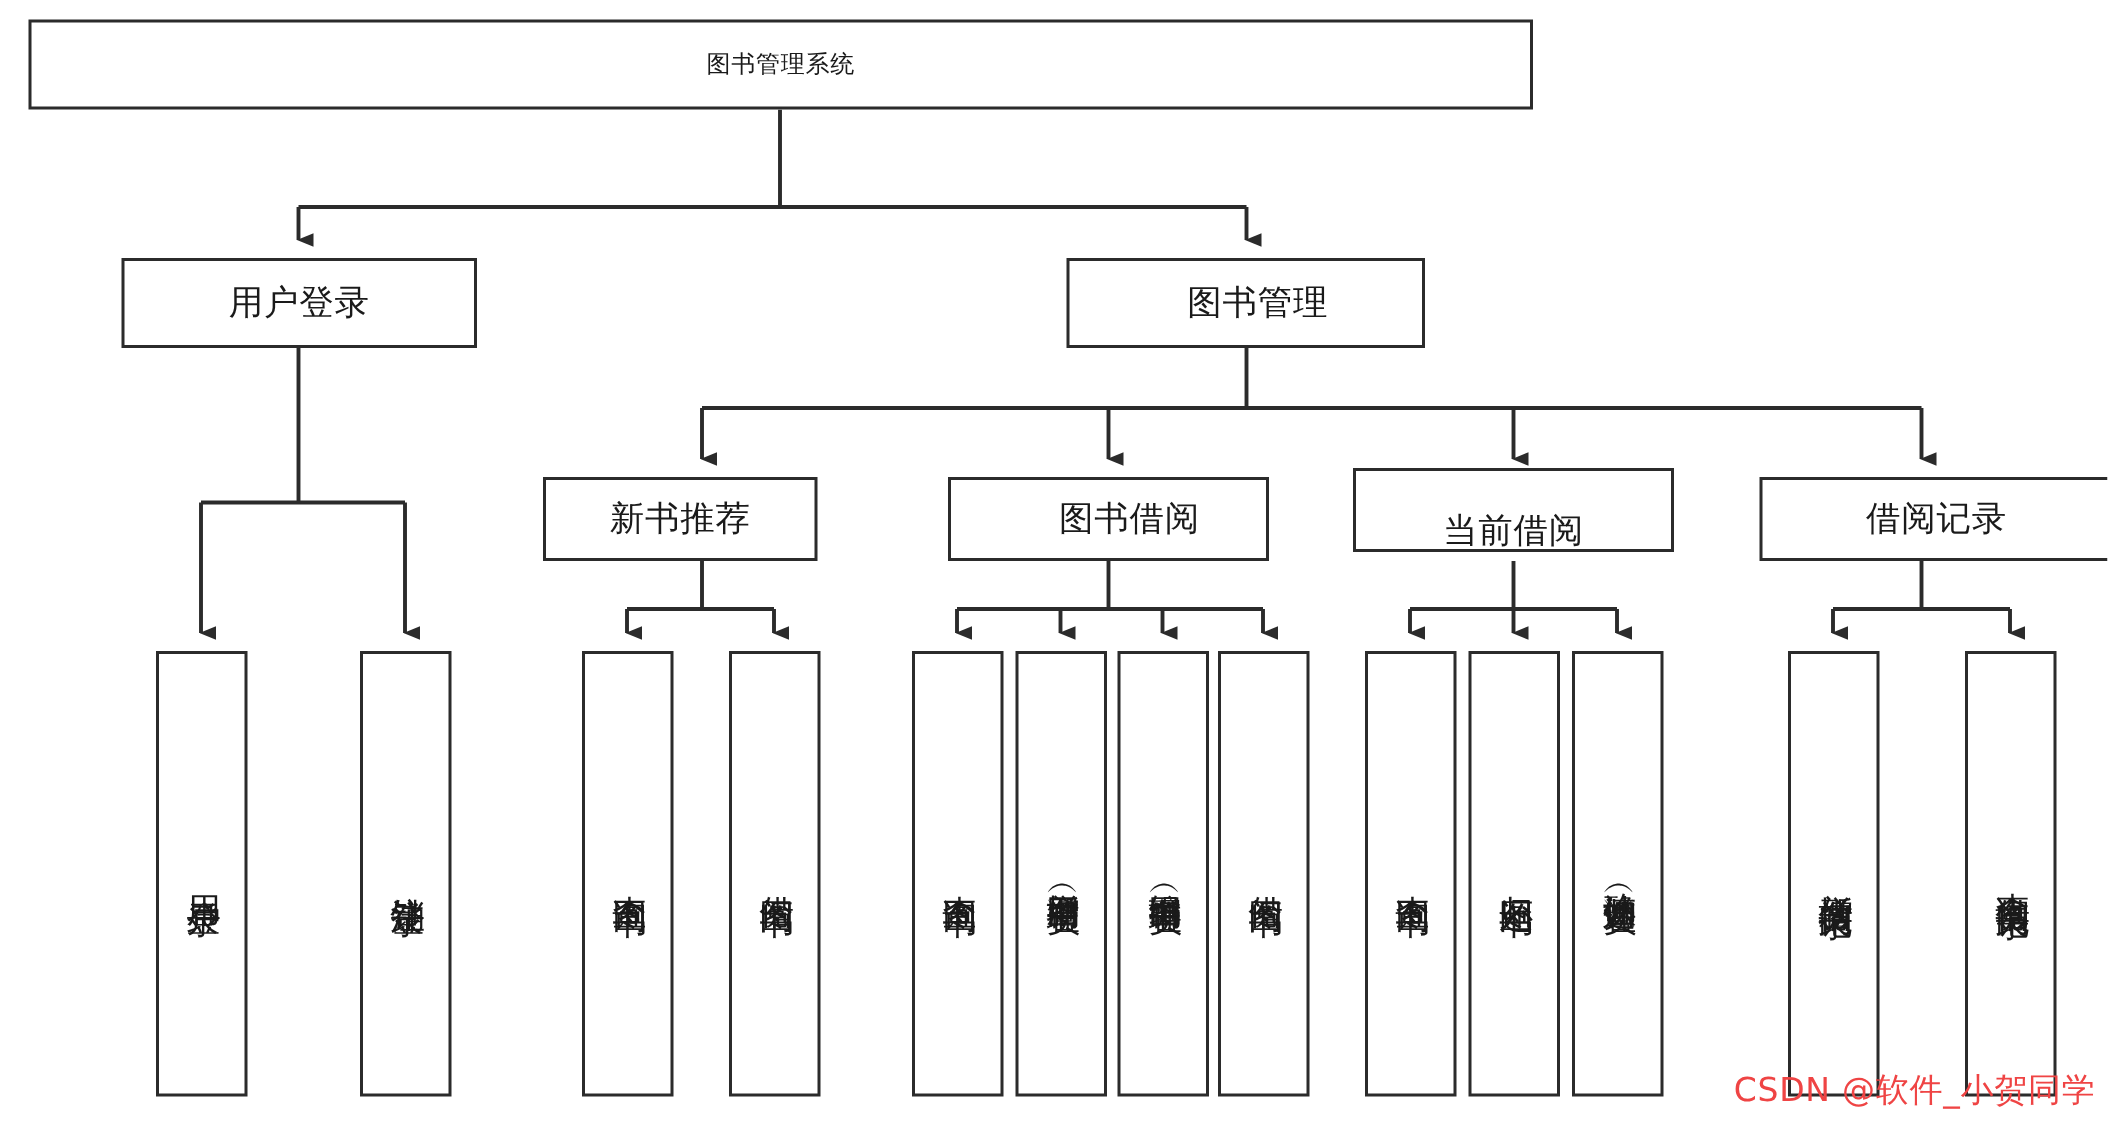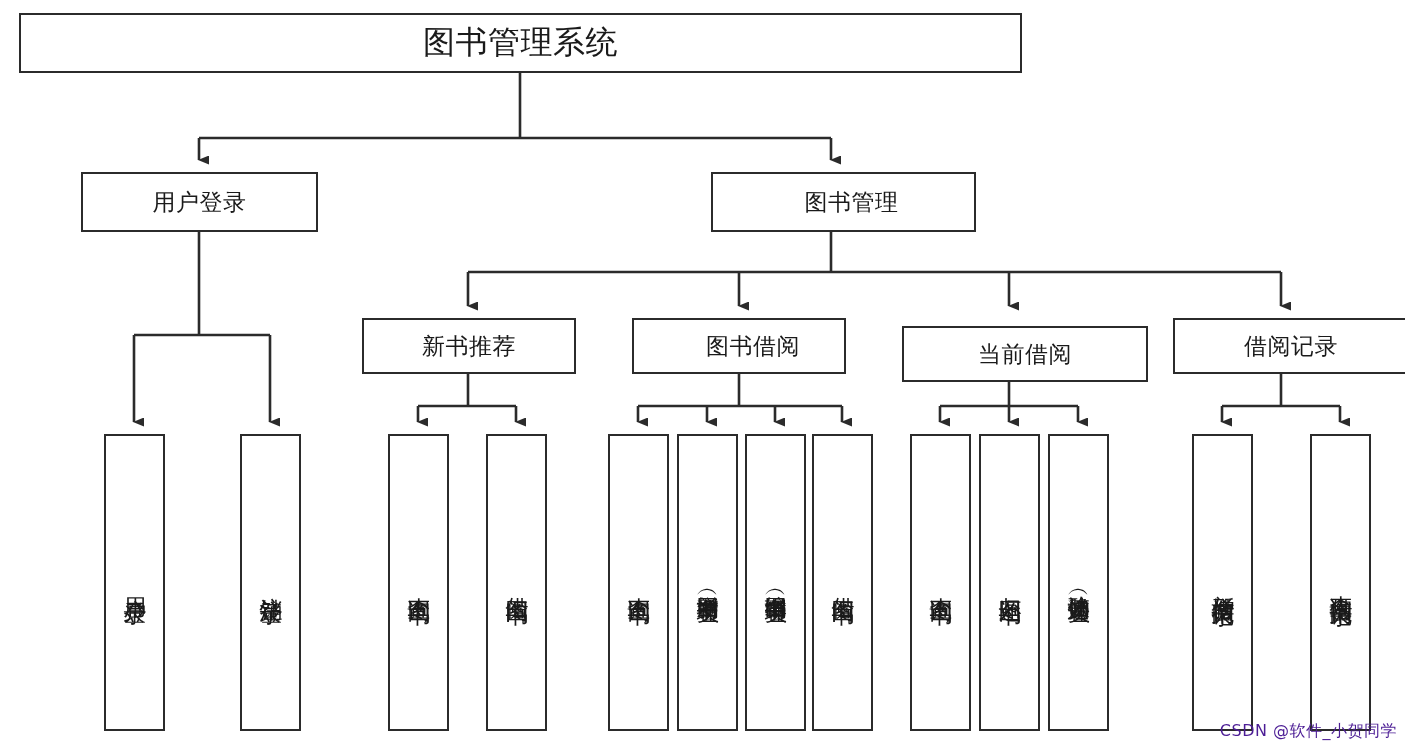--- a/index.html
+++ b/index.html
@@ -40,21 +40,21 @@
     display: block;
     text-align: center;
     line-height: 1.06;
     letter-spacing: 0.5px;
   }
   
   .node.h .node-label {
     writing-mode: horizontal-tb;
     font-size: 23px;
   }
-  .node.root .node-label { font-size: 32px; }
+  .node.root .node-label { font-size: 16px; }
   
   .node.v {
     align-items: center;
     justify-content: center;
     padding: 4px 0;
   }
   .node.v .node-label {
     writing-mode: vertical-rl;
     text-orientation: upright;
     font-size: 23px;
@@ -63,22 +63,22 @@
     max-height: 100%;
   }
   .node.v.long .node-label {
     font-size: 22px;
     letter-spacing: 1px;
   }
   #watermark {
     position: absolute;
     right: 8px;
     bottom: 5px;
-    font-size: 16px;
-    color: #4c1d95;
+    font-size: 22px;
+    color: #ef4444;
     letter-spacing: 0.5px;
     white-space: nowrap;
     font-family: "DejaVu Sans", "Liberation Sans", sans-serif;
   }
 </style>
 </head>
 <body>
 
 <div id="diagram-root">
 
@@ -132,31 +132,31 @@
     </g>
   </svg>
 
   <div class="node h root" style="left:19px; top:13px; width:1003px; height:60px;">
     <span class="node-label">图书管理系统</span>
   </div>
 
   <div class="node h" style="left:81px; top:172px; width:237px; height:60px;">
     <span class="node-label">用户登录</span>
   </div>
-  <div class="node h" style="left:711px; top:172px; width:265px; height:60px;padding-left:16px;">
+  <div class="node h" style="left:711px; top:172px; width:239px; height:60px;padding-left:16px;">
     <span class="node-label">图书管理</span>
   </div>
 
-  <div class="node h" style="left:362px; top:318px; width:214px; height:56px;">
+  <div class="node h" style="left:362px; top:318px; width:183px; height:56px;">
     <span class="node-label">新书推荐</span>
   </div>
   <div class="node h" style="left:632px; top:318px; width:214px; height:56px;padding-left:28px;">
     <span class="node-label">图书借阅</span>
   </div>
-  <div class="node h" style="left:902px; top:326px; width:246px; height:56px;">
+  <div class="node h" style="left:902px; top:312px; width:214px; height:56px;align-items:flex-end;">
     <span class="node-label">当前借阅</span>
   </div>
   <div class="node h" style="left:1173px; top:318px; width:236px; height:56px;">
     <span class="node-label">借阅记录</span>
   </div>
 
   <div class="node v" style="left:104px; top:434px; width:61px; height:297px;">
     <span class="node-label">用户登录</span>
   </div>
   <div class="node v" style="left:240px; top:434px; width:61px; height:297px;">

